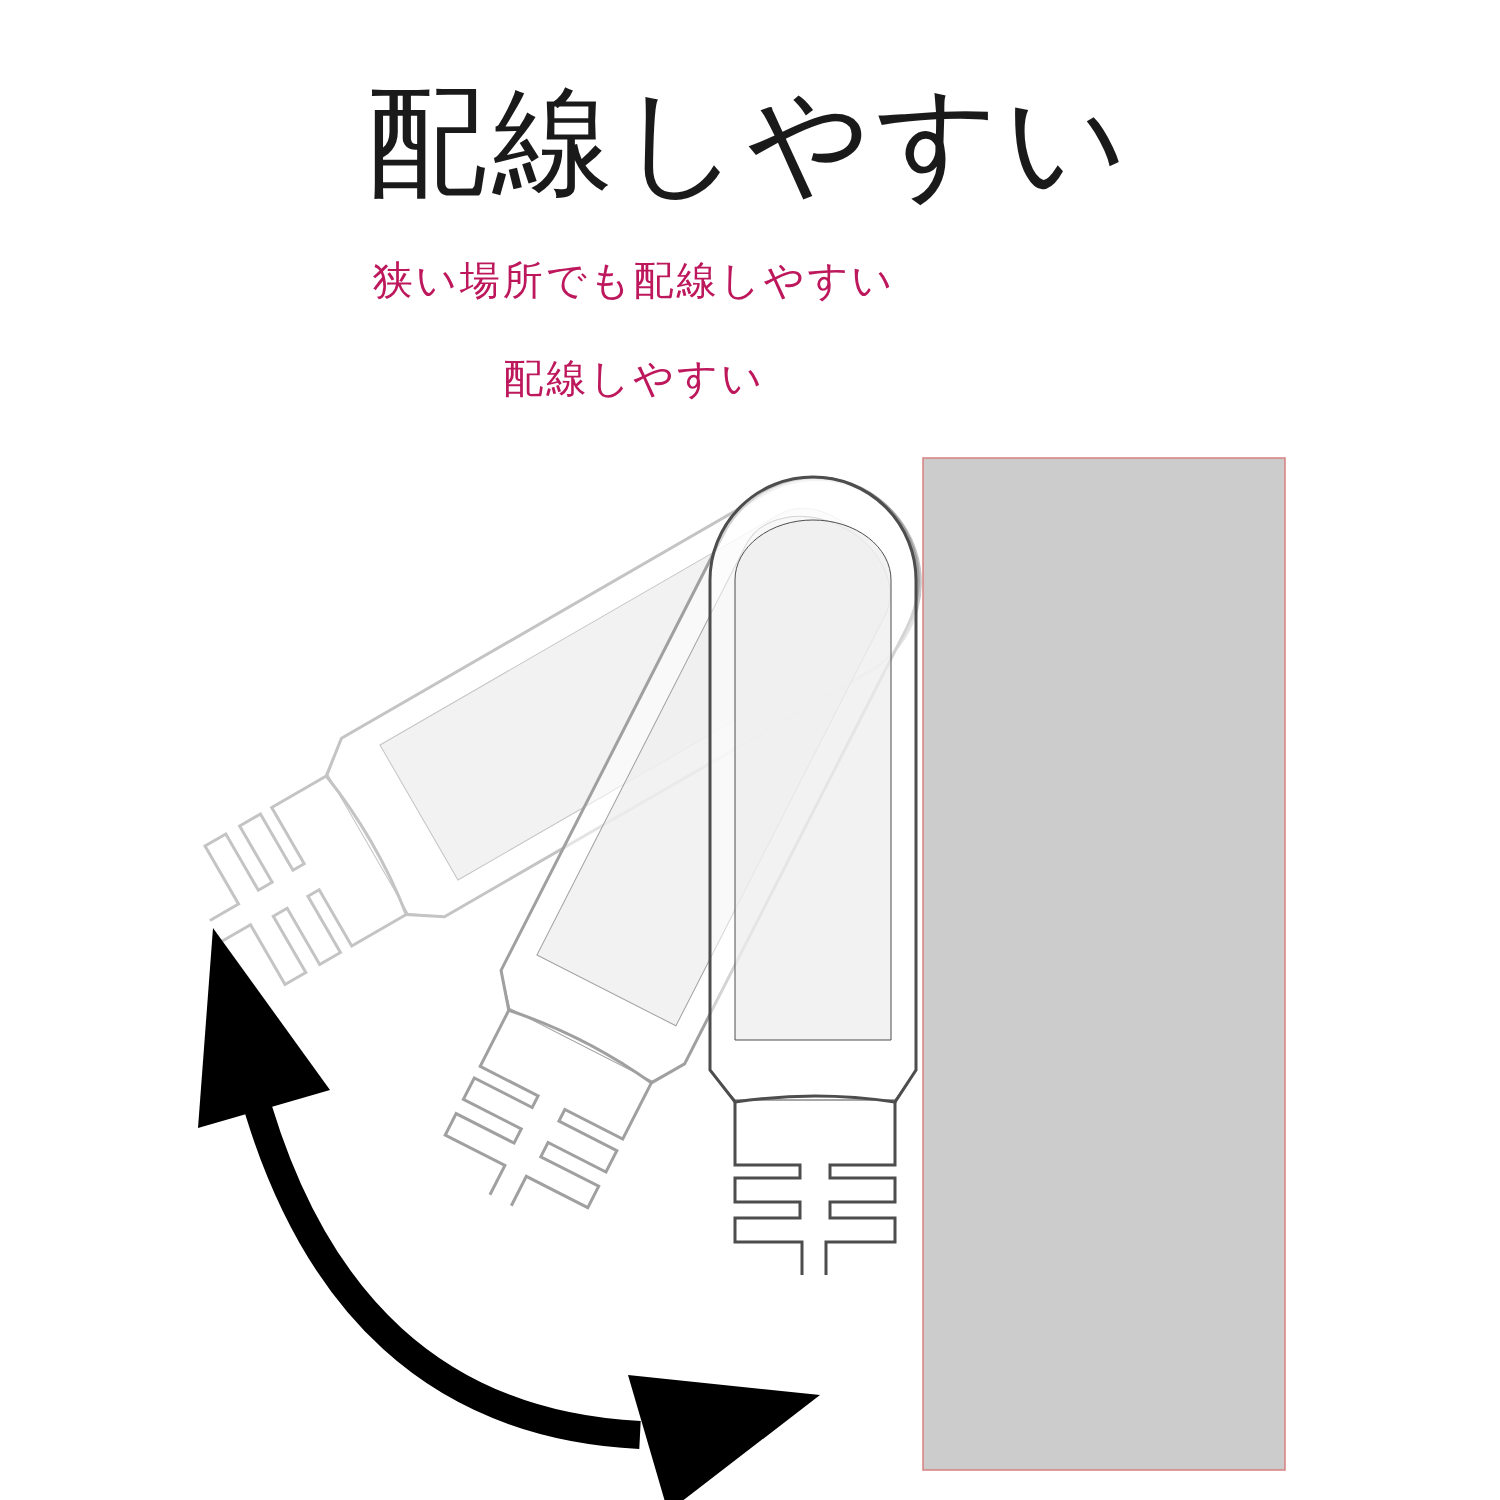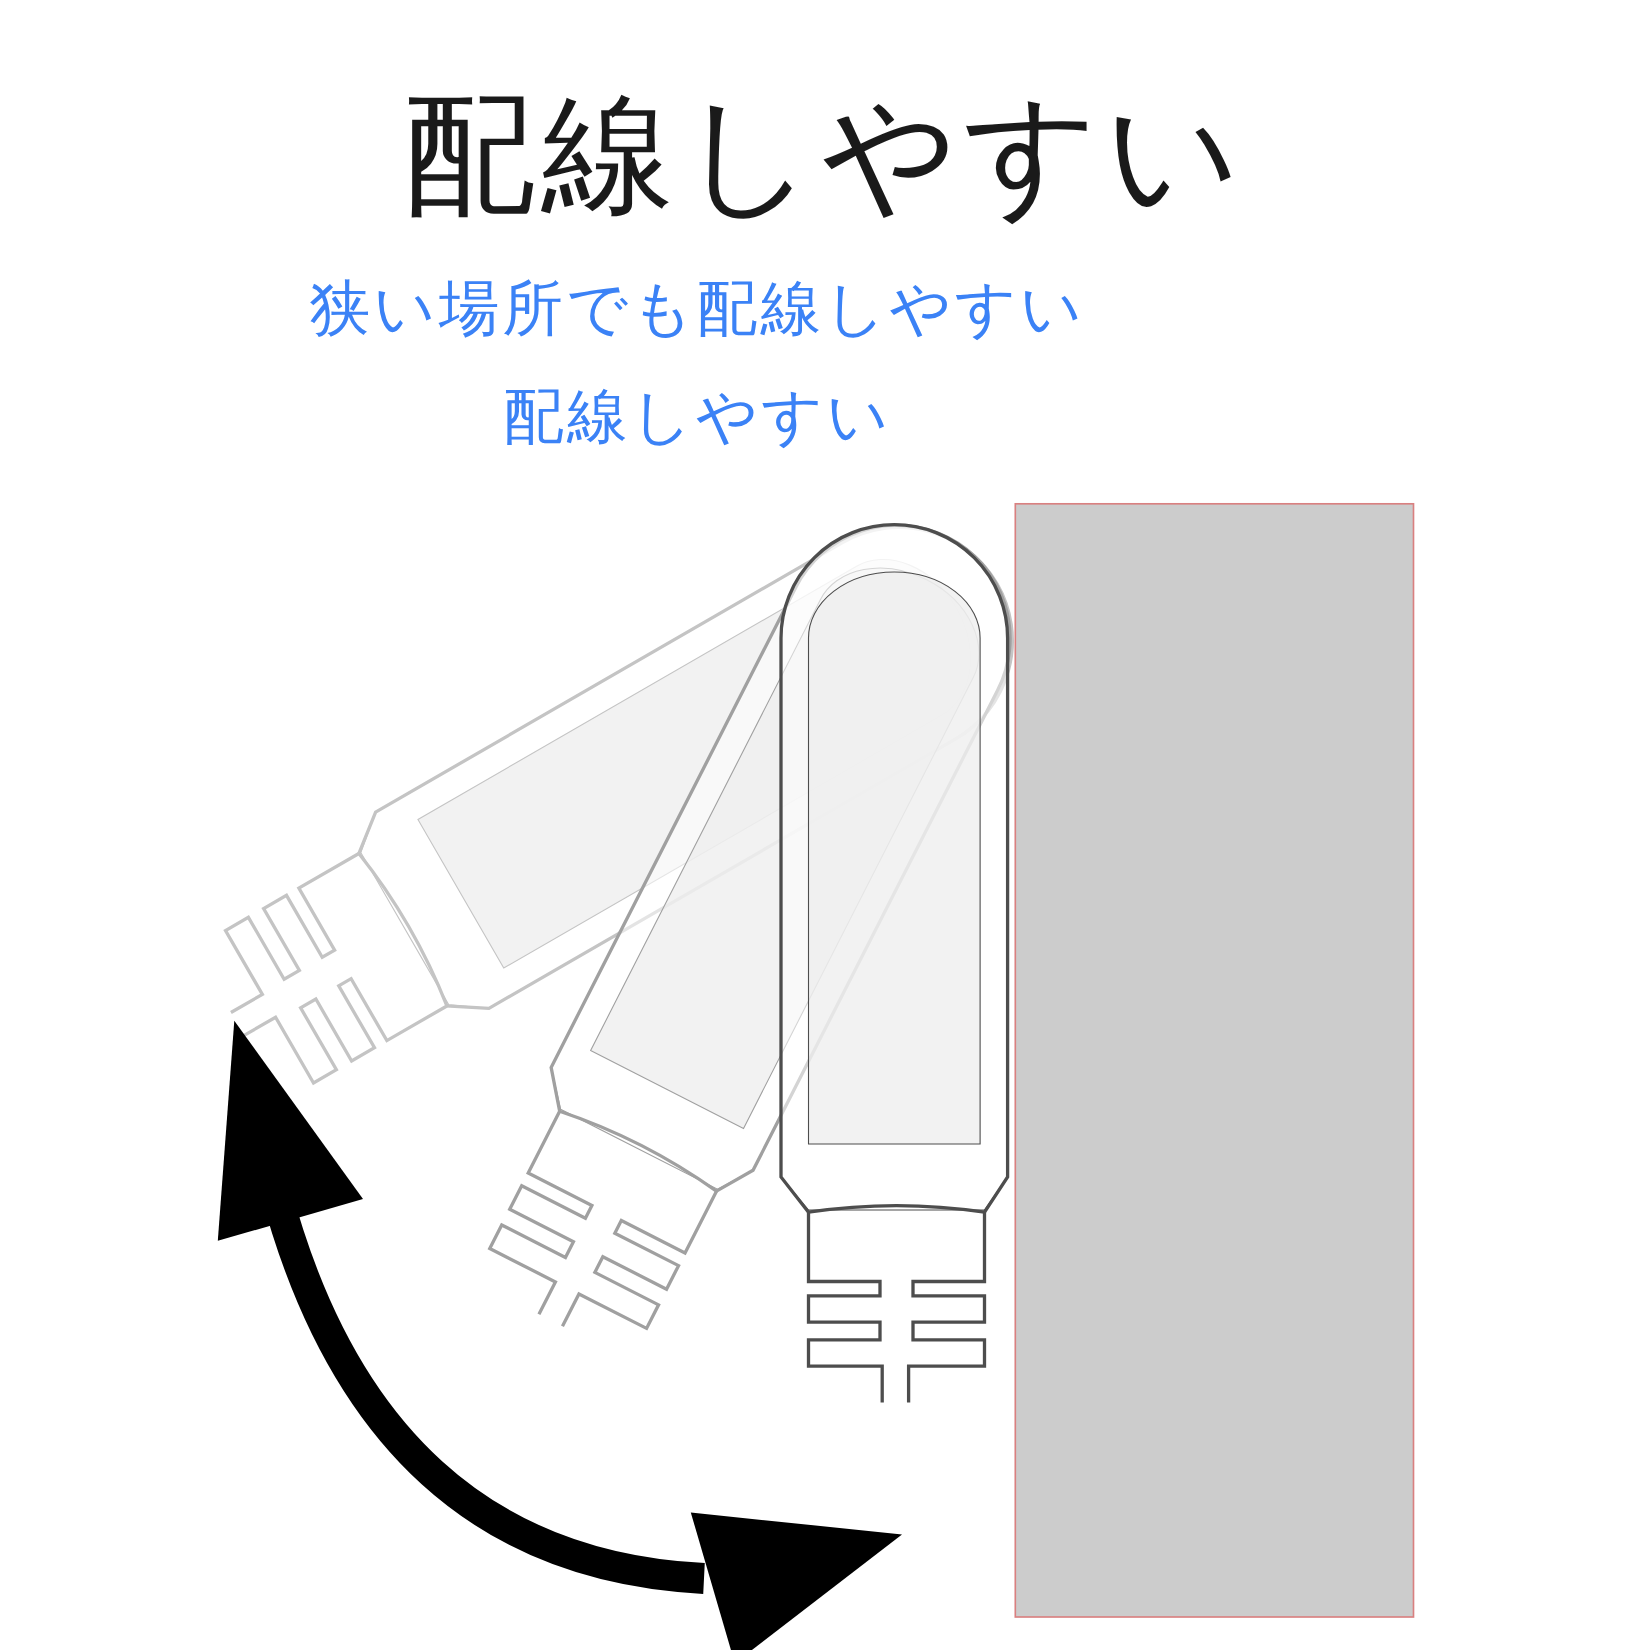--- a/index.html
+++ b/index.html
@@ -1,21 +1,21 @@
 <!DOCTYPE html>
 <html><head>
 <meta charset="utf-8">
 <style>
   html, body { margin: 0; padding: 0; background: #ffffff; }
   body { width: 1500px; height: 1500px; position: relative; overflow: hidden;
          font-family: "DejaVu Sans", sans-serif; }
   .title { position: absolute; left: 0; width: 1500px; top: 72px; text-align: center;
            font-size: 120px; font-weight: 300; color: #1a1a1a; letter-spacing: 6px; line-height: 140px; }
   .sub { position: absolute; left: 0; width: 1268px; text-align: center;
-         font-size: 55px; color: #3b82f6; letter-spacing: 3px; line-height: 80px; }
+         font-size: 40px; color: #be185d; letter-spacing: 3px; line-height: 80px; }
   .sub1 { top: 240px; }
   .sub2 { top: 338px; }
   svg.art { position: absolute; left: 0; top: 0; }
 </style>
 </head>
 <body>
 
 <div class="title">配線しやすい</div>
 <div class="sub sub1">狭い場所でも配線しやすい</div>
 <div class="sub sub2">配線しやすい</div>

